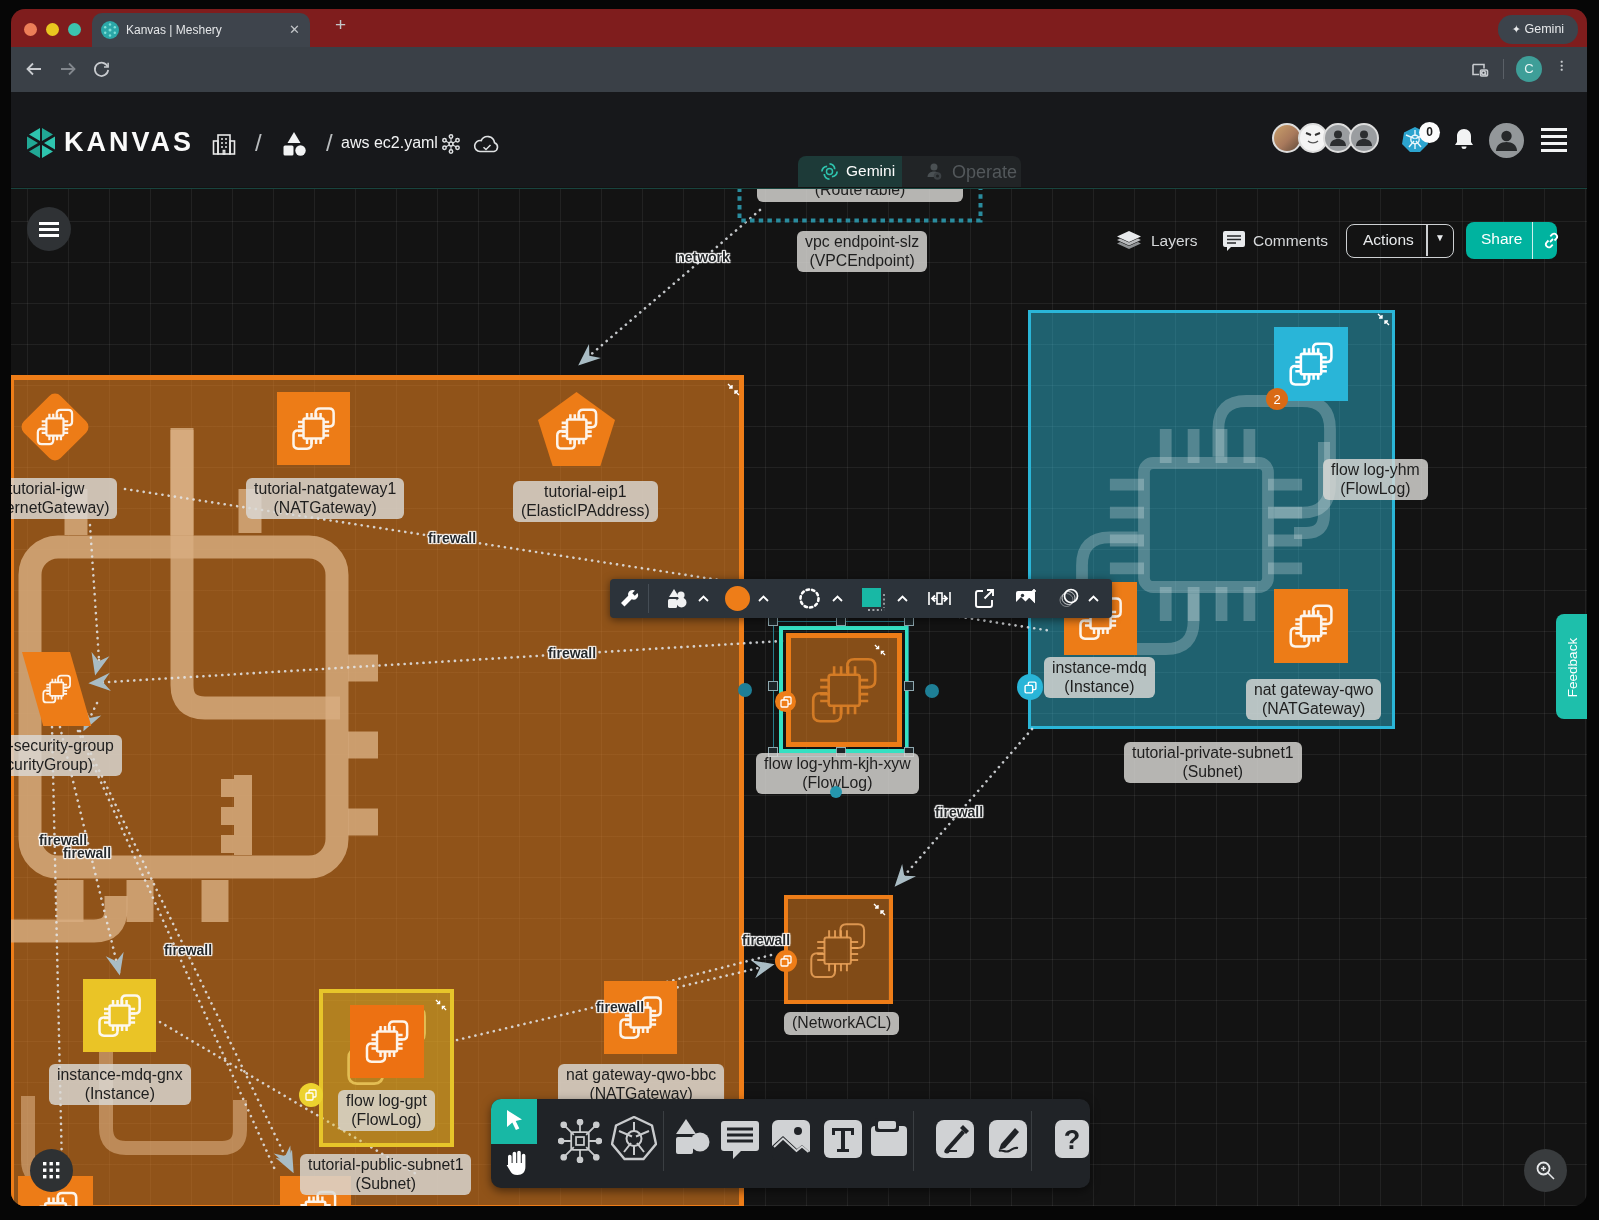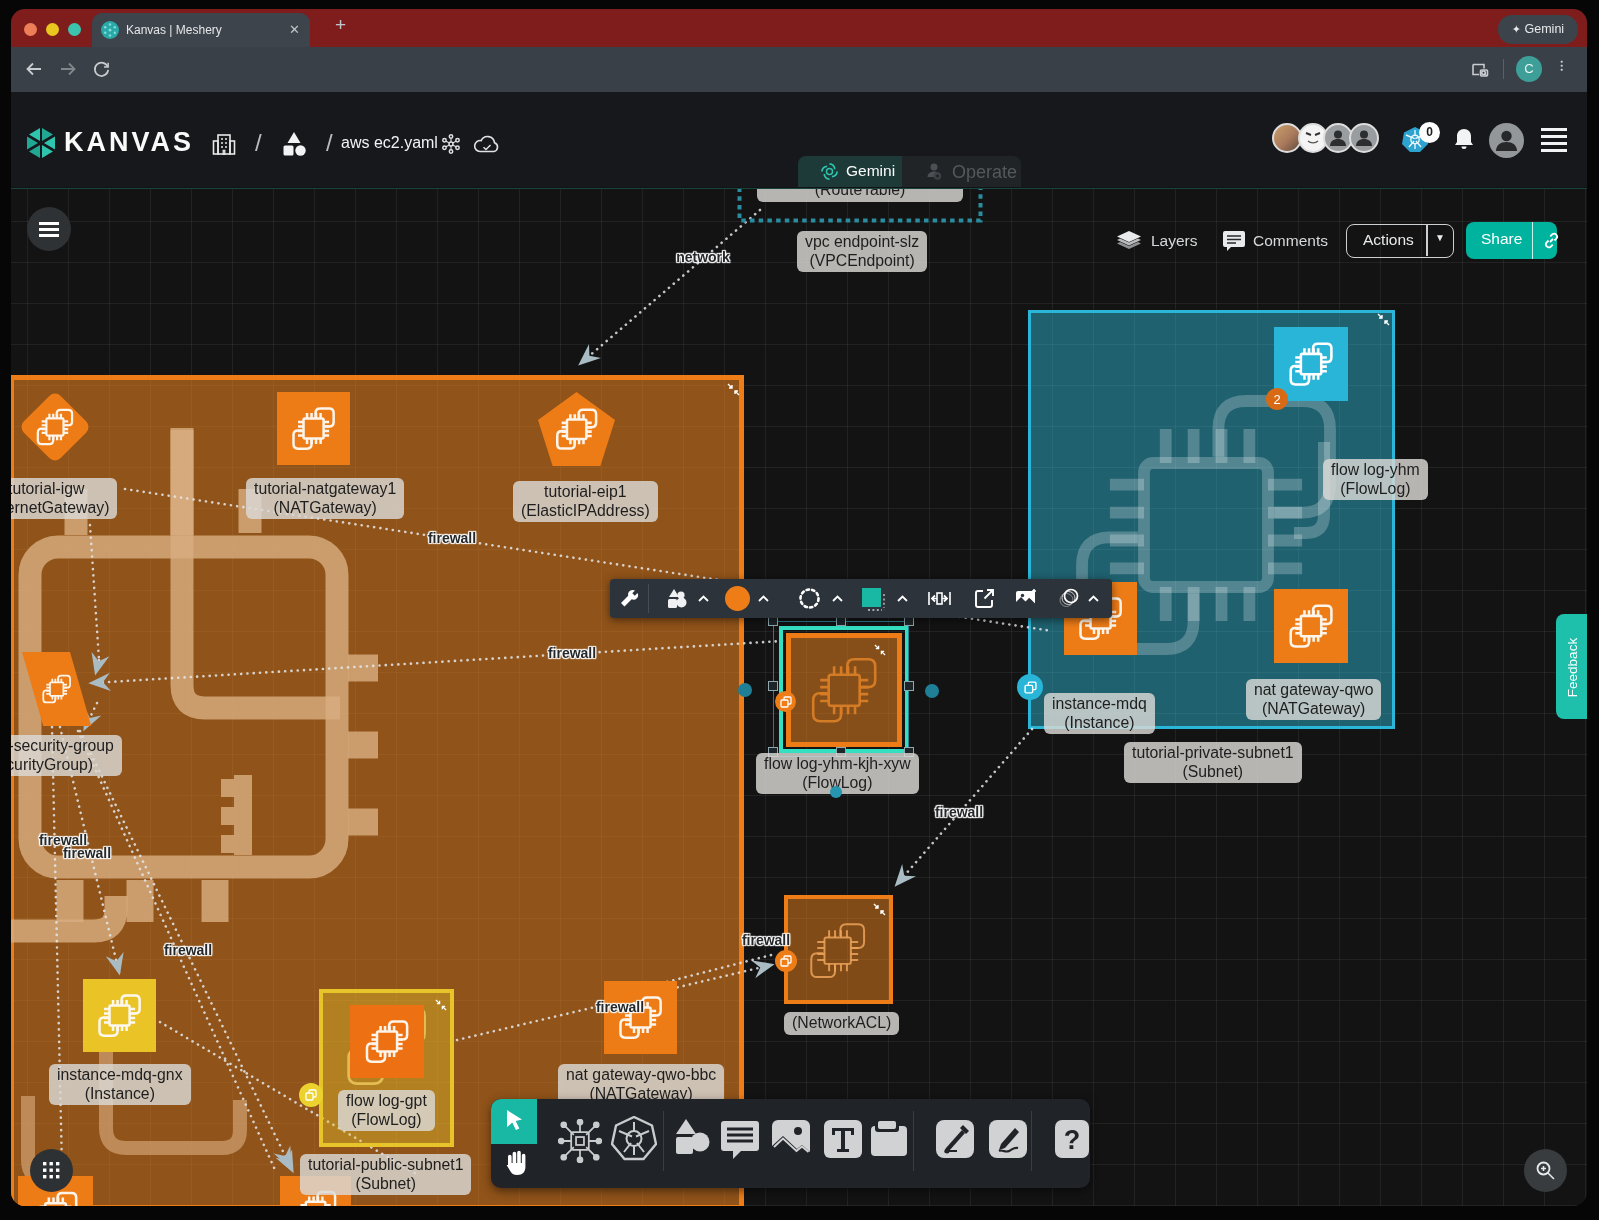--- a/index.html
+++ b/index.html
@@ -367,21 +367,21 @@
     <div class="lbl" style="left:502px;top:292px;">tutorial-eip1<br>(ElasticIPAddress)</div>
     <div class="lbl" style="left:-58px;top:546px;">tutorial-security-group<br>(SecurityGroup)</div>
     <div class="lbl" style="left:38px;top:875px;">instance-mdq-gnx<br>(Instance)</div>
     <div class="lbl" style="left:327px;top:901px;">flow log-gpt<br>(FlowLog)</div>
     <div class="lbl" style="left:547px;top:875px;">nat gateway-qwo-bbc<br>(NATGateway)</div>
     <div class="lbl" style="left:773px;top:823px;">(NetworkACL)</div>
     <div class="lbl" style="left:745px;top:564px;">flow log-yhm-kjh-xyw<br>(FlowLog)</div>
     <div class="lbl" style="left:289px;top:965px;">tutorial-public-subnet1<br>(Subnet)</div>
     <div class="lbl" style="left:1113px;top:553px;">tutorial-private-subnet1<br>(Subnet)</div>
     <div class="lbl" style="left:1312px;top:222px;margin-top:48px;">flow log-yhm<br>(FlowLog)</div>
-    <div class="lbl" style="left:1033px;top:504px;">instance-mdq<br>(Instance)</div>
+    <div class="lbl" style="left:1033px;top:468px;">instance-mdq<br>(Instance)</div>
     <div class="lbl" style="left:1235px;top:490px;">nat gateway-qwo<br>(NATGateway)</div>
 
     <div class="elbl" style="left:692px;top:68px;">network</div>
     <div class="elbl" style="left:441px;top:349px;">firewall</div>
     <div class="elbl" style="left:561px;top:464px;">firewall</div>
     <div class="elbl" style="left:52px;top:651px;">firewall</div>
     <div class="elbl" style="left:76px;top:664px;">firewall</div>
     <div class="elbl" style="left:177px;top:761px;">firewall</div>
     <div class="elbl" style="left:609px;top:818px;">firewall</div>
     <div class="elbl" style="left:755px;top:751px;">firewall</div>

